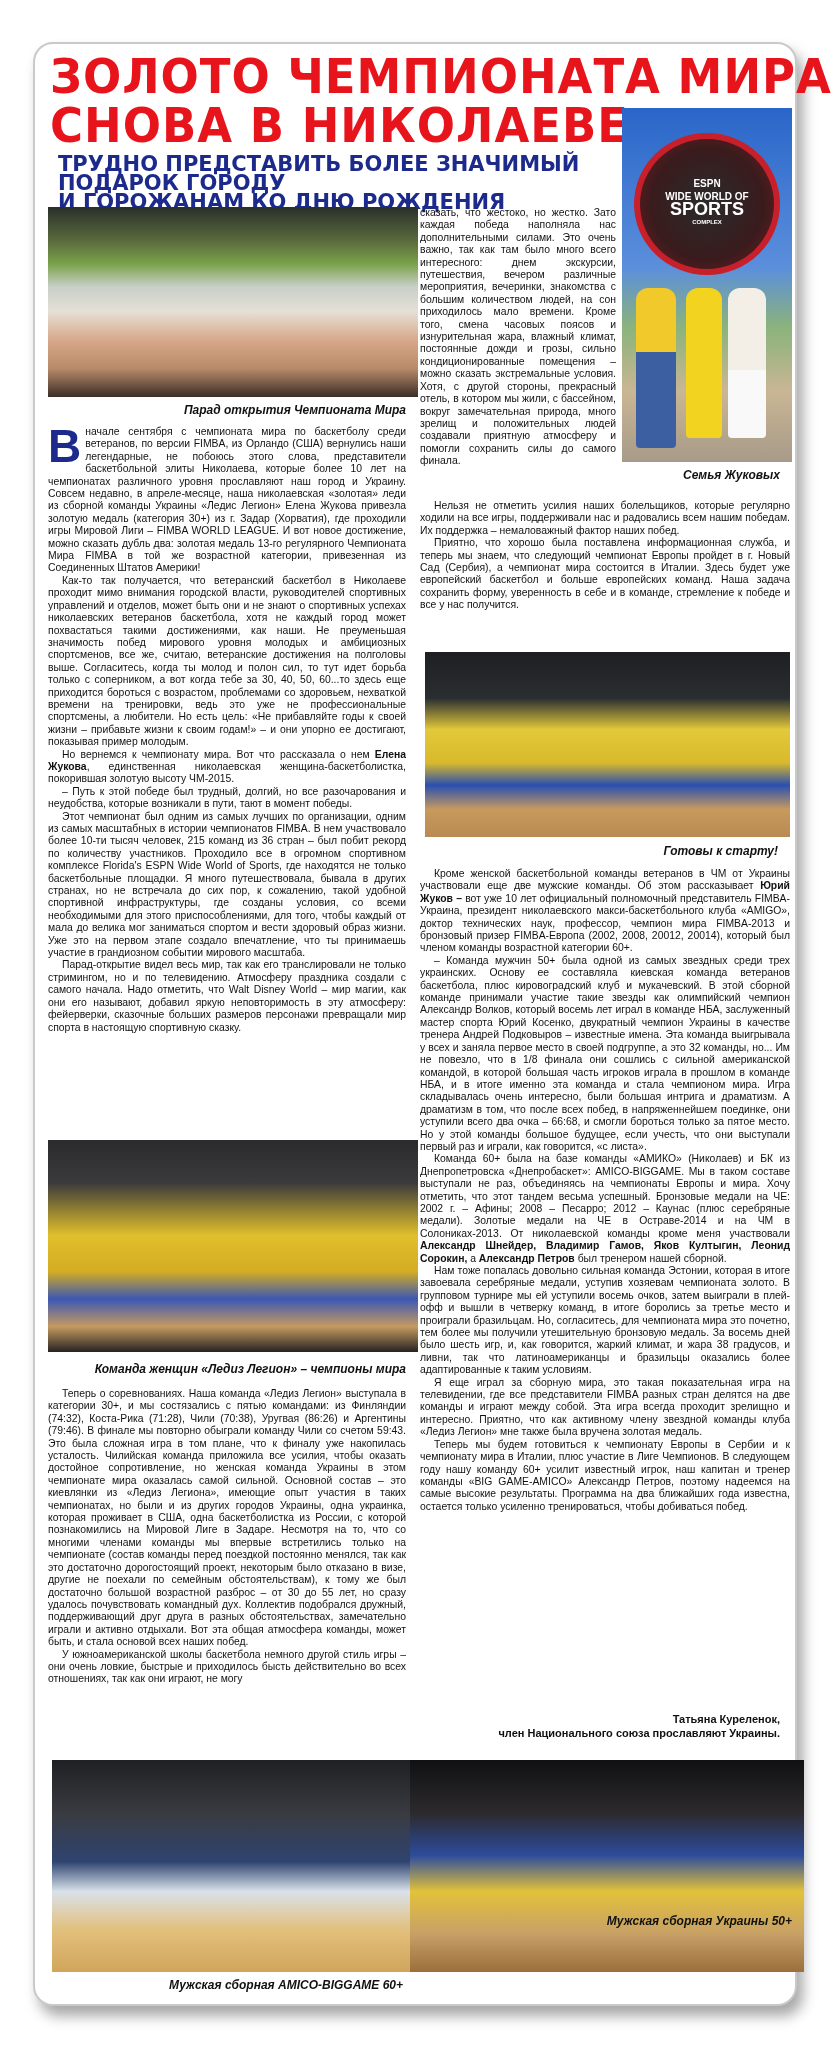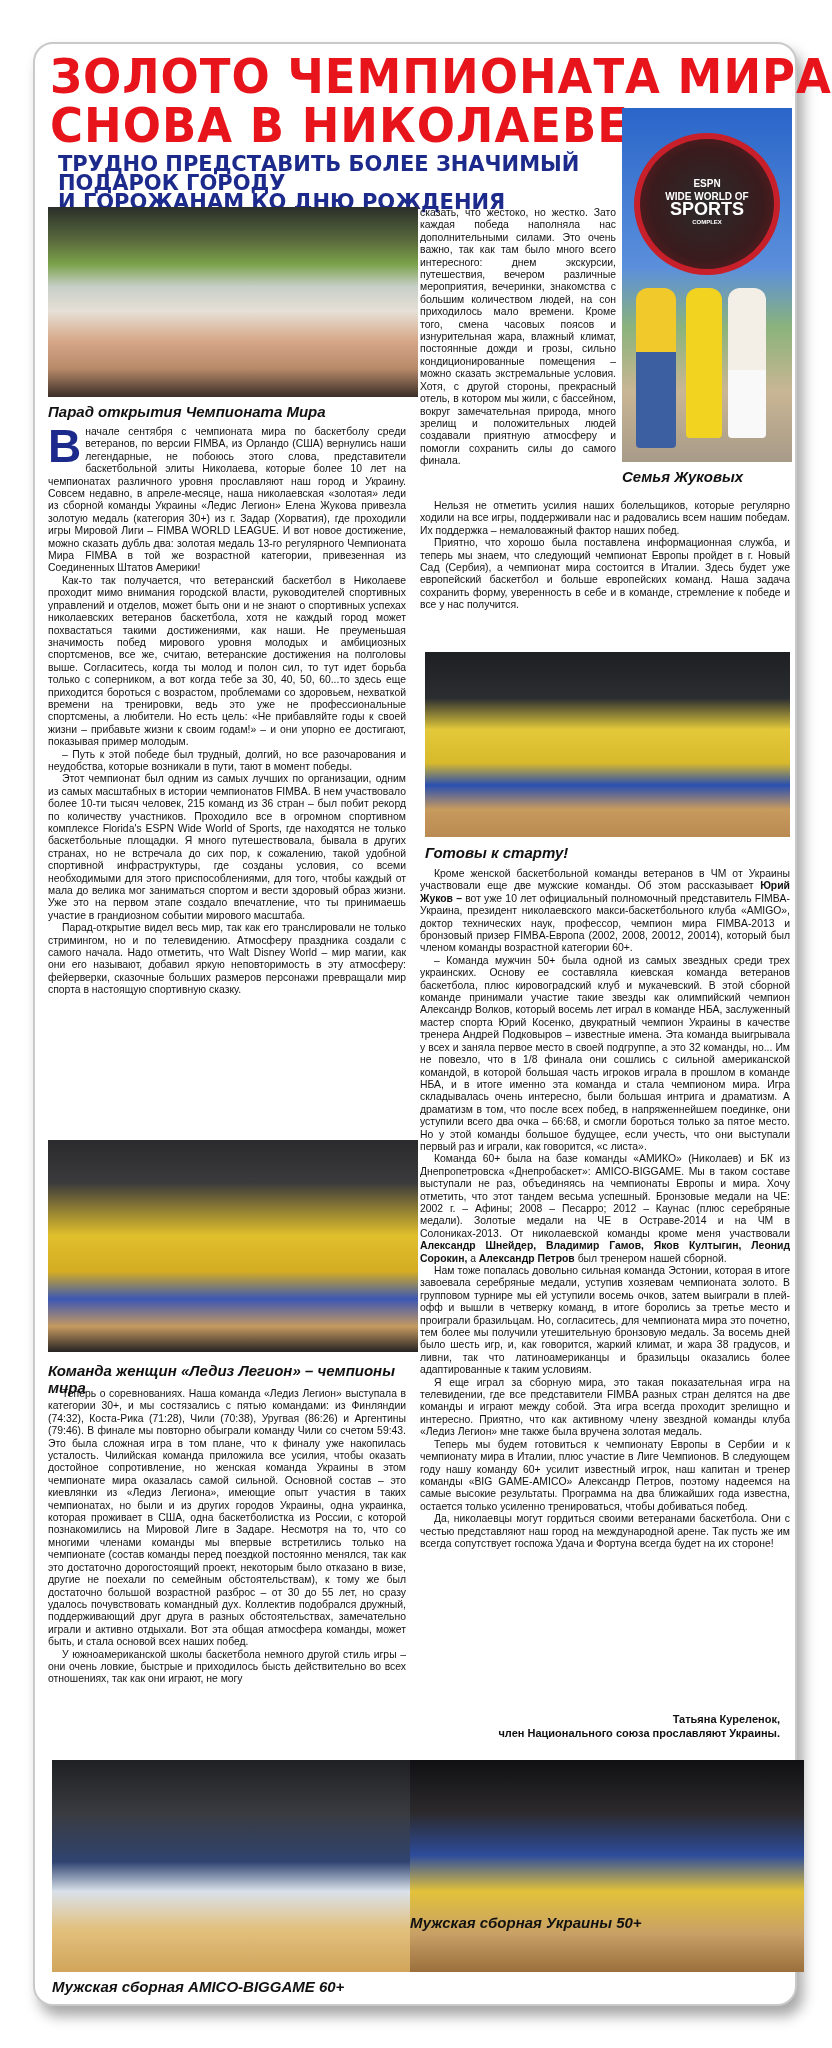--- a/index.html
+++ b/index.html
@@ -2,21 +2,21 @@
 <html><head>
 <meta charset="utf-8">
 <style>
   html,body{margin:0;padding:0;background:#fff;}
   body{width:832px;height:2048px;position:relative;overflow:hidden;font-family:"Liberation Sans",sans-serif;color:#111;}
   .card{position:absolute;left:33px;top:42px;width:760px;height:1960px;background:#fff;border:2px solid #c9c9c9;border-radius:20px;box-shadow:6px 10px 14px rgba(0,0,0,0.35);}
   .title{position:absolute;left:50px;top:52px;width:560px;color:#e8141b;font-family:"DejaVu Sans",sans-serif;font-weight:900;font-size:45px;line-height:47px;letter-spacing:1px;transform:scaleY(1.05);transform-origin:top left;}
   .title .l1{white-space:nowrap;display:block;width:740px;}
   .subtitle{position:absolute;left:58px;top:155px;width:560px;color:#1c2a8c;font-family:"DejaVu Sans",sans-serif;font-weight:900;font-size:21px;line-height:19px;}
   .photo{position:absolute;overflow:hidden;padding-left:12px;}
-  .caption{position:absolute;text-align:left;font-weight:bold;font-style:italic;font-size:15px;color:#111;}
+  .caption{position:absolute;text-align:right;font-weight:bold;font-style:italic;font-size:12px;color:#111;}
   .text{position:absolute;font-size:10.4px;line-height:12.4px;text-align:justify;}
   .text p{margin:0;text-indent:14px;}
   .text p.noind{text-indent:0;}
   .dropcap{float:left;font-size:46px;line-height:38px;color:#1c2a8c;font-weight:bold;margin:1px 4px 0 0;}
   b{font-weight:bold;}
   .sign{position:absolute;right:52px;top:1712px;text-align:right;font-weight:bold;font-size:11px;line-height:14px;}
   
   .stadium{background:linear-gradient(180deg,#2a2f2a 0%,#5b6b3d 18%,#7aa24a 30%,#c8cfc8 42%,#e6e0d6 55%,#d7a98a 70%,#b78a6a 85%,#3b2e28 100%);}
   .sports{background:linear-gradient(180deg,#2a66c9 0%,#5b8fdc 45%,#8bb37b 62%,#c9b694 80%,#a79a88 100%);}
   .team1{background:linear-gradient(180deg,#1d1f22 0%,#2b2e31 25%,#e3c93a 42%,#d8b92c 60%,#2a4fb0 72%,#c79a5e 85%,#b98a52 100%);}
@@ -58,20 +58,21 @@
     <div style="position:absolute;left:0;top:20px;width:40px;height:160px;background:linear-gradient(180deg,#f1c92a 0 40%,#3c5fa2 40% 100%);border-radius:12px 12px 4px 4px;"></div>
     <div style="position:absolute;left:50px;top:20px;width:36px;height:150px;background:#f2d31f;border-radius:12px 12px 4px 4px;"></div>
     <div style="position:absolute;left:92px;top:20px;width:38px;height:150px;background:linear-gradient(180deg,#f4efe6 0 55%,#f9f9f9 55% 100%);border-radius:12px 12px 4px 4px;"></div>
   </div>
 </div>
 <div class="caption" style="left:622px;top:468px;width:158px;">Семья Жуковых</div>
 
 <div class="text" style="left:48px;top:426px;width:358px;">
   <p class="noind"><span class="dropcap">В</span><span>начале сентября с чемпионата мира по баскетболу среди ветеранов, по версии FIMBA, из Орландо (США) вернулись наши легендарные, не побоюсь этого слова, представители баскетбольной элиты Николаева, которые более 10 лет на чемпионатах различного уровня прославляют наш город и Украину. Совсем недавно, в апреле-месяце, наша николаевская «золотая» леди из сборной команды Украины «Ледис Легион» Елена Жукова привезла золотую медаль (категория 30+) из г. Задар (Хорватия), где проходили игры Мировой Лиги – FIMBA WORLD LEAGUE. И вот новое достижение, можно сказать дубль два: золотая медаль 13-го регулярного Чемпионата Мира FIMBA в той же возрастной категории, привезенная из Соединенных Штатов Америки!</span></p>
   <p>Как-то так получается, что ветеранский баскетбол в Николаеве проходит мимо внимания городской власти, руководителей спортивных управлений и отделов, может быть они и не знают о спортивных успехах николаевских ветеранов баскетбола, хотя не каждый город может похвастаться такими достижениями, как наши. Не преуменьшая значимость побед мирового уровня молодых и амбициозных спортсменов, все же, считаю, ветеранские достижения на полголовы выше. Согласитесь, когда ты молод и полон сил, то тут идет борьба только с соперником, а вот когда тебе за 30, 40, 50, 60...то здесь еще приходится бороться с возрастом, проблемами со здоровьем, нехваткой времени на тренировки, ведь это уже не профессиональные спортсмены, а любители. Но есть цель: «Не прибавляйте годы к своей жизни – прибавьте жизни к своим годам!» – и они упорно ее достигают, показывая пример молодым.</p>
+  <p><span>Но вернемся к чемпионату мира. Вот что рассказала о нем </span><b>Елена Жукова</b><span>, единственная николаевская женщина-баскетболистка, покорившая золотую высоту ЧМ-2015.</span></p>
   <p>– Путь к этой победе был трудный, долгий, но все разочарования и неудобства, которые возникали в пути, тают в момент победы.</p>
   <p>Этот чемпионат был одним из самых лучших по организации, одним из самых масштабных в истории чемпионатов FIMBA. В нем участвовало более 10-ти тысяч человек, 215 команд из 36 стран – был побит рекорд по количеству участников. Проходило все в огромном спортивном комплексе Florida's ESPN Wide World of Sports, где находятся не только баскетбольные площадки. Я много путешествовала, бывала в других странах, но не встречала до сих пор, к сожалению, такой удобной спортивной инфраструктуры, где созданы условия, со всеми необходимыми для этого приспособлениями, для того, чтобы каждый от мала до велика мог заниматься спортом и вести здоровый образ жизни. Уже это на первом этапе создало впечатление, что ты принимаешь участие в грандиозном событии мирового масштаба.</p>
   <p>Парад-открытие видел весь мир, так как его транслировали не только стримингом, но и по телевидению. Атмосферу праздника создали с самого начала. Надо отметить, что Walt Disney World – мир магии, как они его называют, добавил яркую неповторимость в эту атмосферу: фейерверки, сказочные больших размеров персонажи превращали мир спорта в настоящую спортивную сказку.</p>
 </div>
 
 <div class="photo women" style="left:48px;top:1140px;width:358px;height:212px;"></div>
 <div class="caption" style="left:48px;top:1362px;width:358px;font-style:italic;">Команда женщин «Ледиз Легион» – чемпионы мира</div>
 
 <div class="text" style="left:48px;top:1388px;width:358px;">
   <p>Теперь о соревнованиях. Наша команда «Ледиз Легион» выступала в категории 30+, и мы состязались с пятью командами: из Финляндии (74:32), Коста-Рика (71:28), Чили (70:38), Уругвая (86:26) и Аргентины (79:46). В финале мы повторно обыграли команду Чили со счетом 59:43. Это была сложная игра в том плане, что к финалу уже накопилась усталость. Чилийская команда приложила все усилия, чтобы оказать достойное сопротивление, но женская команда Украины в этом чемпионате мира оказалась самой сильной. Основной состав – это киевлянки из «Ледиз Легиона», имеющие опыт участия в таких чемпионатах, но были и из других городов Украины, одна украинка, которая проживает в США, одна баскетболистка из России, с которой познакомились на Мировой Лиге в Задаре. Несмотря на то, что со многими членами команды мы впервые встретились только на чемпионате (состав команды перед поездкой постоянно менялся, так как это достаточно дорогостоящий проект, некоторым было отказано в визе, другие не поехали по семейным обстоятельствам), к тому же был достаточно большой возрастной разброс – от 30 до 55 лет, но сразу удалось почувствовать командный дух. Коллектив подобрался дружный, поддерживающий друг друга в разных обстоятельствах, замечательно играли и активно отдыхали. Вот эта общая атмосфера команды, может быть, и стала основой всех наших побед.</p>
@@ -92,21 +93,20 @@
 </div>
 <div class="caption" style="left:425px;top:844px;width:353px;">Готовы к старту!</div>
 
 <div class="text" style="left:420px;top:868px;width:370px;">
   <p><span>Кроме женской баскетбольной команды ветеранов в ЧМ от Украины участвовали еще две мужские команды. Об этом рассказывает </span><b>Юрий Жуков –</b><span> вот уже 10 лет официальный полномочный представитель FIMBA-Украина, президент николаевского макси-баскетбольного клуба «AMIGO», доктор технических наук, профессор, чемпион мира FIMBA-2013 и бронзовый призер FIMBA-Европа (2002, 2008, 20012, 20014), который был членом команды возрастной категории 60+.</span></p>
   <p>– Команда мужчин 50+ была одной из самых звездных среди трех украинских. Основу ее составляла киевская команда ветеранов баскетбола, плюс кировоградский клуб и мукачевский. В этой сборной команде принимали участие такие звезды как олимпийский чемпион Александр Волков, который восемь лет играл в команде НБА, заслуженный мастер спорта Юрий Косенко, двукратный чемпион Украины в качестве тренера Андрей Подковыров – известные имена. Эта команда выигрывала у всех и заняла первое место в своей подгруппе, а это 32 команды, но... Им не повезло, что в 1/8 финала они сошлись с сильной американской командой, в которой большая часть игроков играла в прошлом в команде НБА, и в итоге именно эта команда и стала чемпионом мира. Игра складывалась очень интересно, были большая интрига и драматизм. А драматизм в том, что после всех побед, в напряженнейшем поединке, они уступили всего два очка – 66:68, и смогли бороться только за пятое место. Но у этой команды большое будущее, если учесть, что они выступали первый раз и играли, как говорится, «с листа».</p>
   <p><span>Команда 60+ была на базе команды «АМИКО» (Николаев) и БК из Днепропетровска «Днепробаскет»: AMICO-BIGGAME. Мы в таком составе выступали не раз, объединяясь на чемпионаты Европы и мира. Хочу отметить, что этот тандем весьма успешный. Бронзовые медали на ЧЕ: 2002 г. – Афины; 2008 – Песарро; 2012 – Каунас (плюс серебряные медали). Золотые медали на ЧЕ в Остраве-2014 и на ЧМ в Солониках-2013. От николаевской команды кроме меня участвовали </span><b>Александр Шнейдер, Владимир Гамов, Яков Култыгин, Леонид Сорокин,</b><span> а </span><b>Александр Петров</b><span> был тренером нашей сборной.</span></p>
   <p>Нам тоже попалась довольно сильная команда Эстонии, которая в итоге завоевала серебряные медали, уступив хозяевам чемпионата золото. В групповом турнире мы ей уступили восемь очков, затем выиграли в плей-офф и вышли в четверку команд, в итоге боролись за третье место и проиграли бразильцам. Но, согласитесь, для чемпионата мира это почетно, тем более мы получили утешительную бронзовую медаль. За восемь дней было шесть игр, и, как говорится, жаркий климат, и жара 38 градусов, и ливни, так что латиноамериканцы и бразильцы оказались более адаптированные к таким условиям.</p>
   <p>Я еще играл за сборную мира, это такая показательная игра на телевидении, где все представители FIMBA разных стран делятся на две команды и играют между собой. Эта игра всегда проходит зрелищно и интересно. Приятно, что как активному члену звездной команды клуба «Ледиз Легион» мне также была вручена золотая медаль.</p>
   <p>Теперь мы будем готовиться к чемпионату Европы в Сербии и к чемпионату мира в Италии, плюс участие в Лиге Чемпионов. В следующем году нашу команду 60+ усилит известный игрок, наш капитан и тренер команды «BIG GAME-AMICO» Александр Петров, поэтому надеемся на самые высокие результаты. Программа на два ближайших года известна, остается только усиленно тренироваться, чтобы добиваться побед.</p>
-  <p>Да, николаевцы могут гордиться своими ветеранами баскетбола. Они с честью представляют наш город на международной арене. Так пусть же им всегда сопутствует госпожа Удача и Фортуна всегда будет на их стороне!</p>
 </div>
 
 <div class="sign">
   <div>Татьяна Куреленок,</div>
   <div>член Национального союза прославляют Украины.</div>
 </div>
 
 <div class="photo men1" style="left:52px;top:1760px;width:351px;height:212px;"></div>
 <div class="caption" style="left:52px;top:1978px;width:351px;">Мужская сборная AMICO-BIGGAME 60+</div>
 

